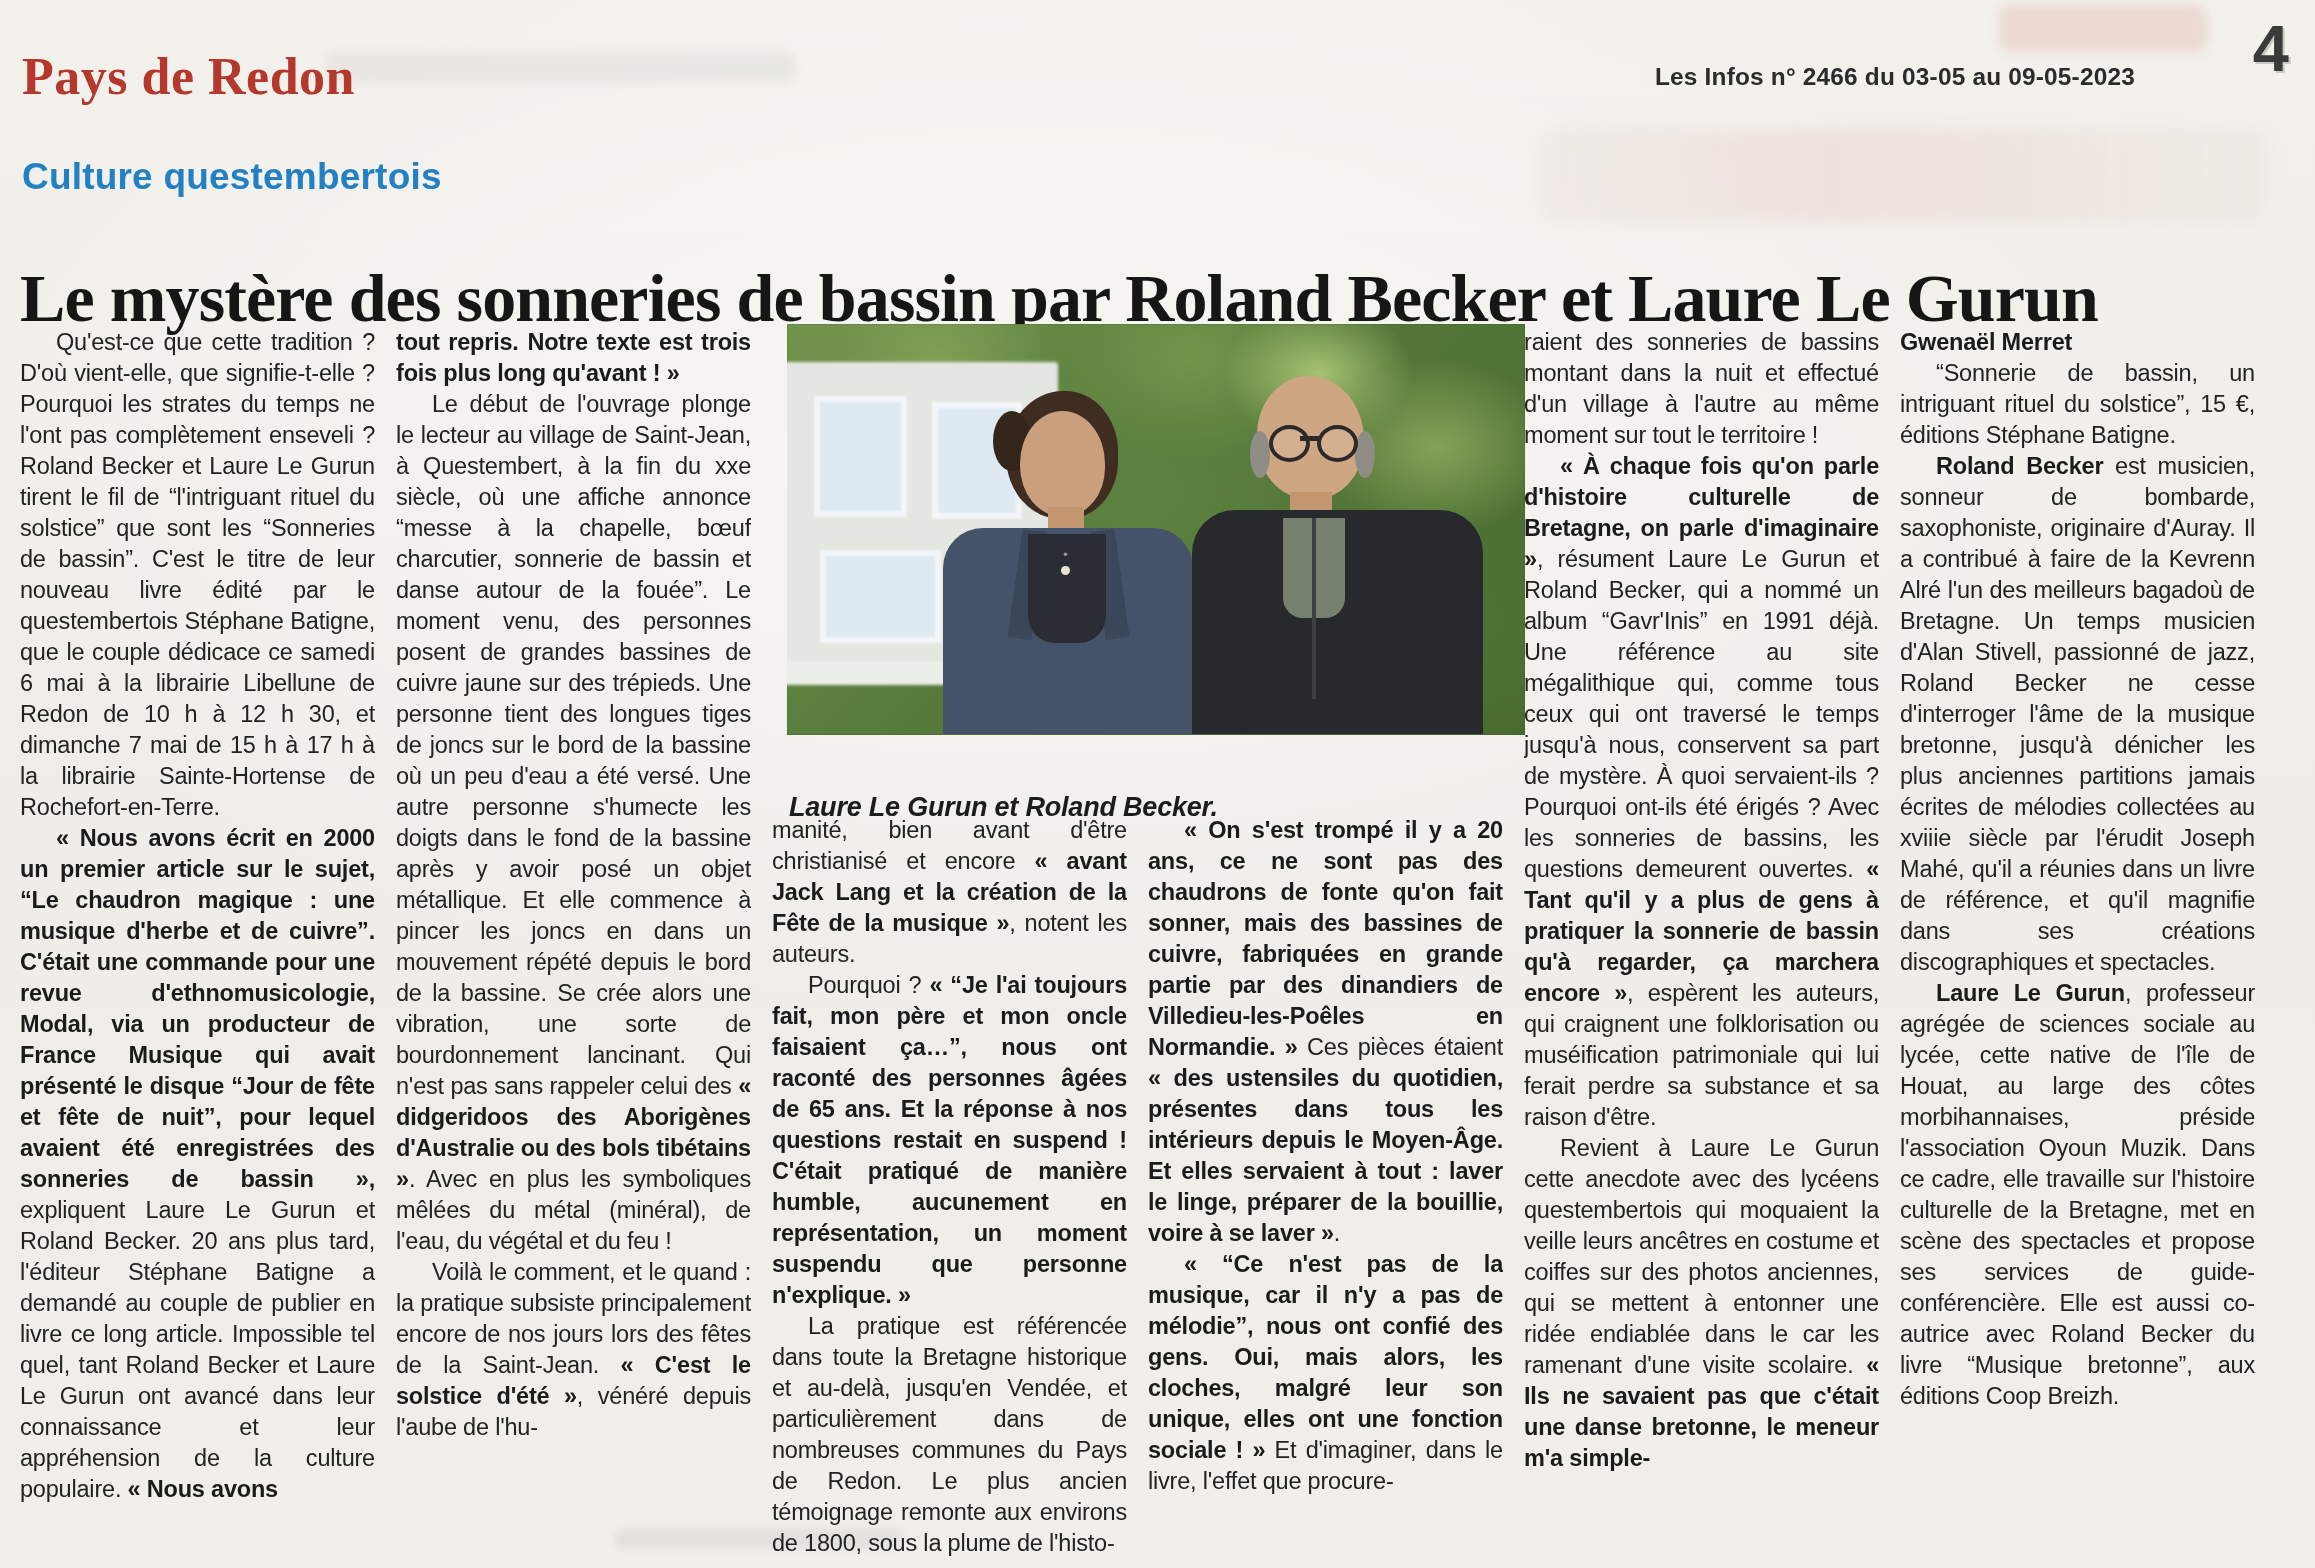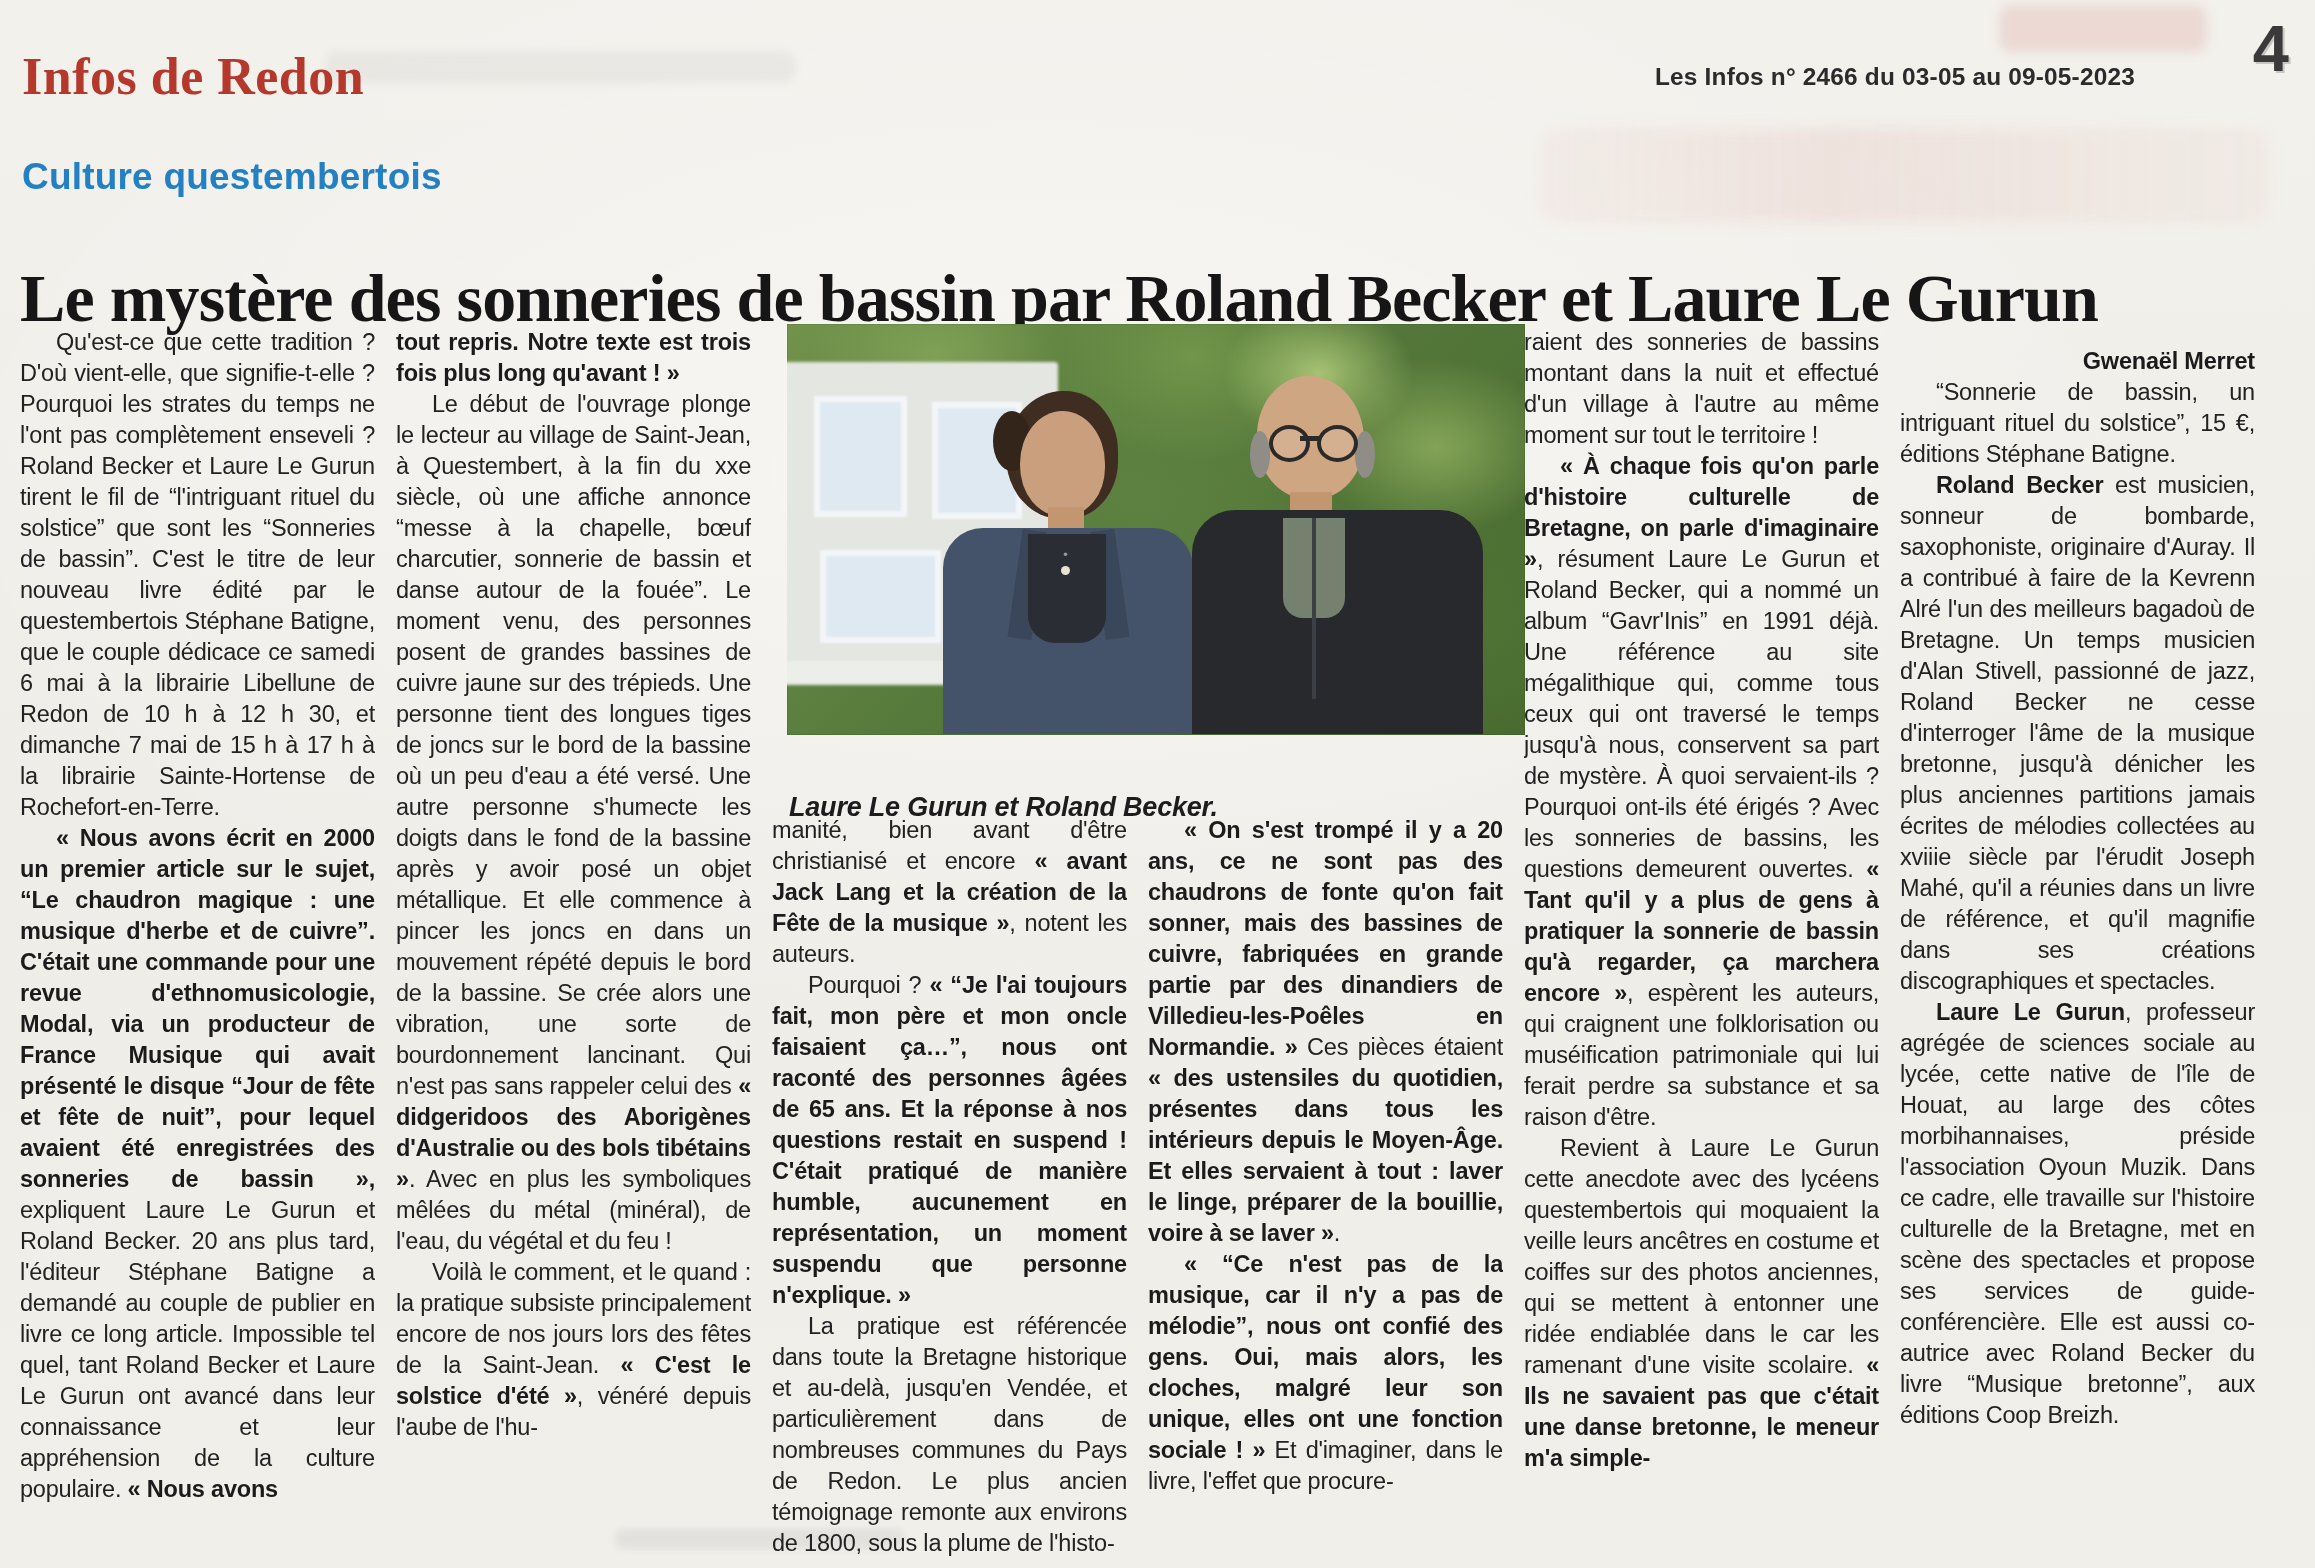--- a/index.html
+++ b/index.html
@@ -55,21 +55,21 @@
     position:absolute;left:20px;top:327px;width:2276px;height:1241px;
     display:flex;gap:21px;overflow:hidden;
   }
   .col{width:355px;height:100%;overflow:hidden;}
   .col.below-photo{padding-top:488px;box-sizing:border-box;}
   .para{
     margin:0;font-size:23.5px;line-height:31px;letter-spacing:-0.2px;
     text-align:justify;color:#222;hyphens:auto;-webkit-hyphens:auto;
   }
   .para.indent{text-indent:36px;}
-  .para.align-right{text-align:right;margin-top:19px;}
+  .para.align-right{text-align:left;}
   .para .b{font-weight:700;color:#1b1b1b;}
   
   .photo{
     position:absolute;left:787px;top:324px;width:738px;height:411px;overflow:hidden;
     background:
       radial-gradient(136px 100px at 72% 12%, #a6c273 0%, transparent 70%),
       radial-gradient(172px 127px at 88% 30%, #83a457 0%, transparent 70%),
       radial-gradient(208px 145px at 55% 8%, #71954a 0%, transparent 72%),
       radial-gradient(271px 208px at 92% 72%, #4e7334 0%, transparent 75%),
       radial-gradient(308px 217px at 48% 42%, #5d8140 0%, transparent 75%),
@@ -120,21 +120,21 @@
 </head>
 <body>
 
 <div id="page">
 
   <div class="ghost ghost-a"></div>
   <div class="ghost ghost-b"></div>
   <div class="ghost ghost-c"></div>
   <div class="ghost ghost-d"></div>
 
-  <div class="section-title">Infos de Redon</div>
+  <div class="section-title">Pays de Redon</div>
   <div class="issue-line">Les Infos n° 2466 du 03-05 au 09-05-2023</div>
   <div class="page-number">4</div>
   <div class="kicker">Culture questembertois</div>
   <h1 class="headline">Le mystère des sonneries de bassin par Roland Becker et Laure Le Gurun</h1>
 
   <div class="columns">
     <div class="col">
         <p class="para indent"><span>Qu'est-ce que cette tradition ? D'où vient-elle, que signifie-t-elle ? Pourquoi les strates du temps ne l'ont pas complètement enseveli ? Roland Becker et Laure Le Gurun tirent le fil de “l'intriguant rituel du solstice” que sont les “Sonneries de bassin”. C'est le titre de leur nouveau livre édité par le questembertois Stéphane Batigne, que le couple dédicace ce samedi 6 mai à la librairie Libellune de Redon de 10 h à 12 h 30, et dimanche 7 mai de 15 h à 17 h à la librairie Sainte-Hortense de Rochefort-en-Terre.</span></p>
         <p class="para indent"><span class="b">« Nous avons écrit en 2000 un premier article sur le sujet, “Le chaudron magique : une musique d'herbe et de cuivre”. C'était une commande pour une revue d'ethnomusicologie, Modal, via un producteur de France Musique qui avait présenté le disque “Jour de fête et fête de nuit”, pour lequel avaient été enregistrées des sonneries de bassin »,</span><span> expliquent Laure Le Gurun et Roland Becker. 20 ans plus tard, l'éditeur Stéphane Batigne a demandé au couple de publier en livre ce long article. Impossible tel quel, tant Roland Becker et Laure Le Gurun ont avancé dans leur connaissance et leur appréhension de la culture populaire. </span><span class="b">« Nous avons</span></p>
       </div>

